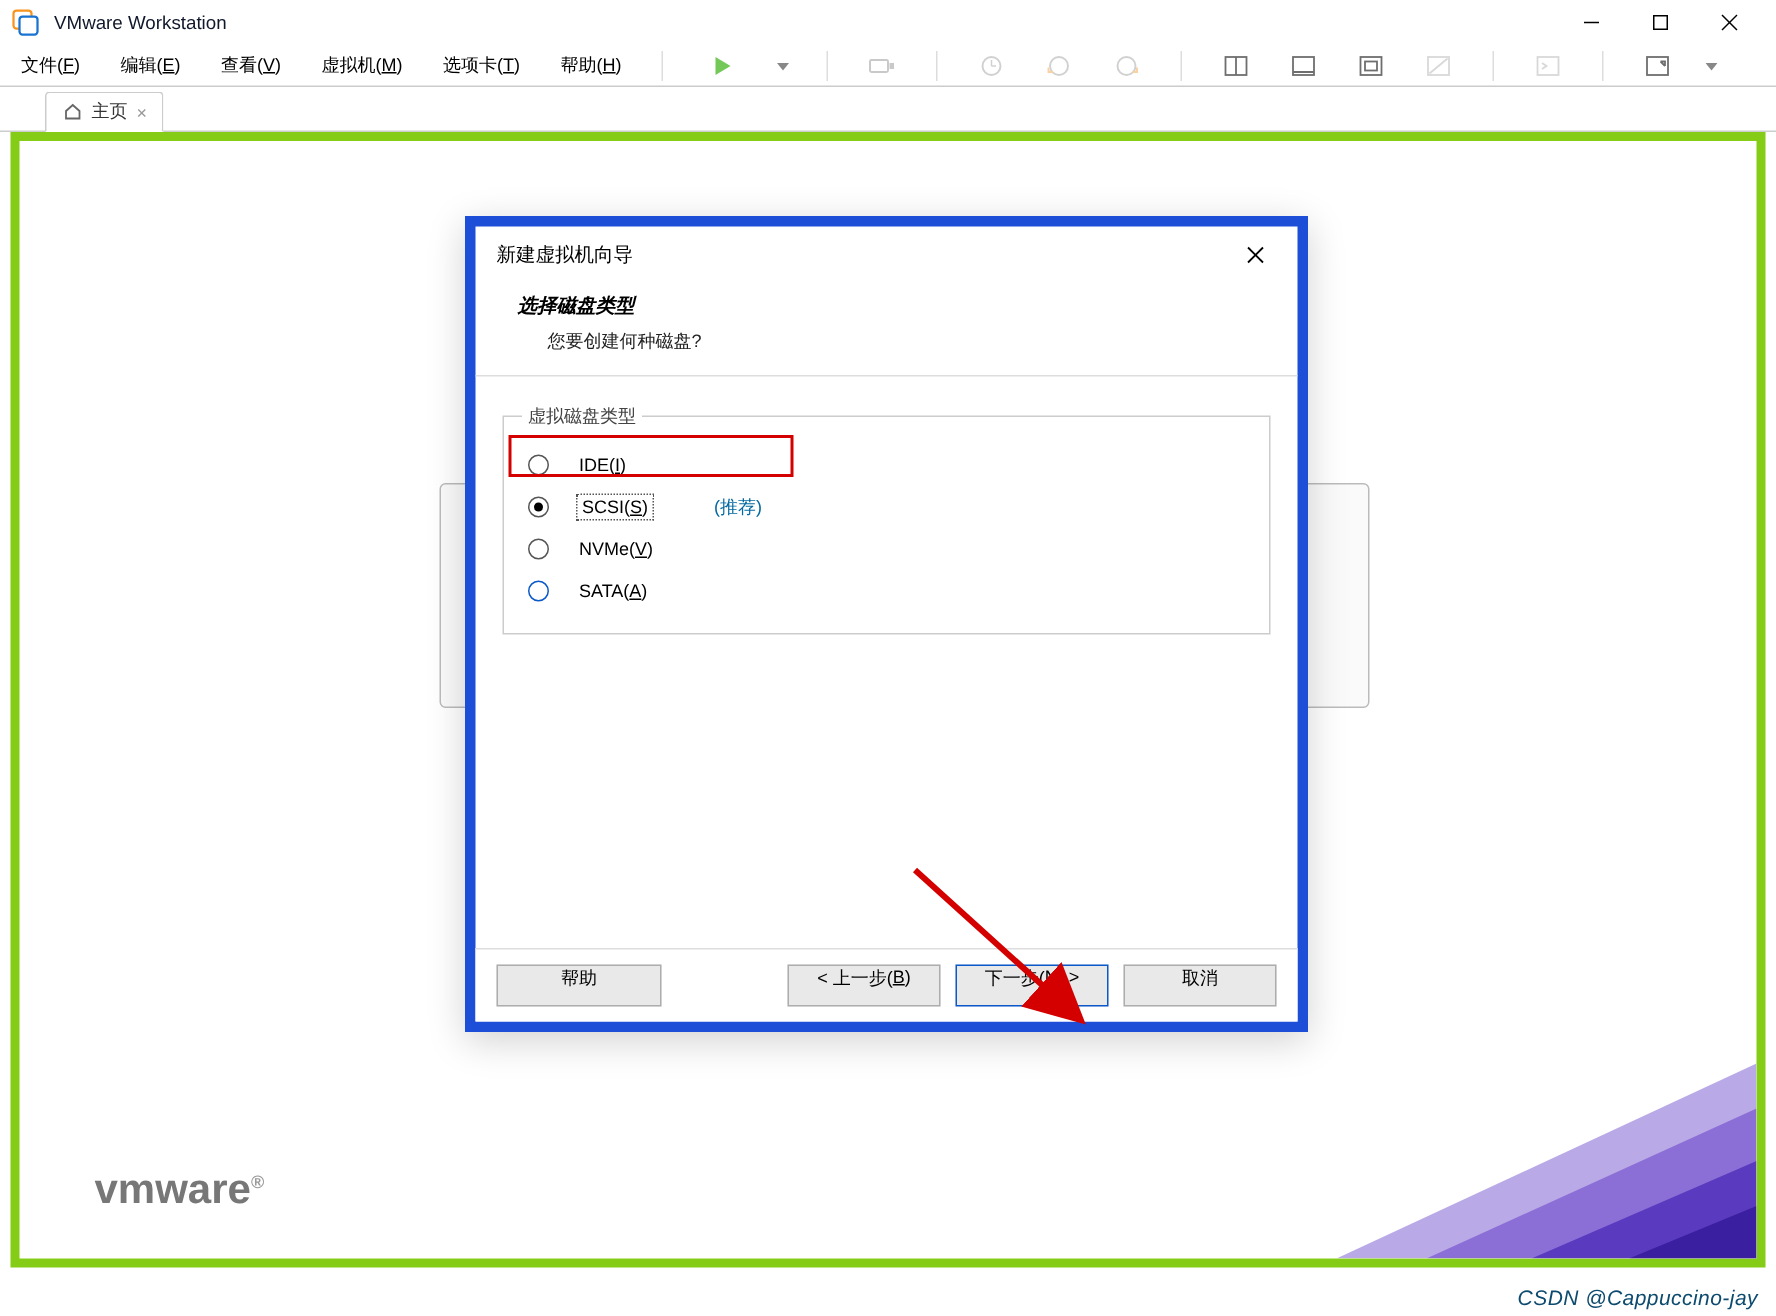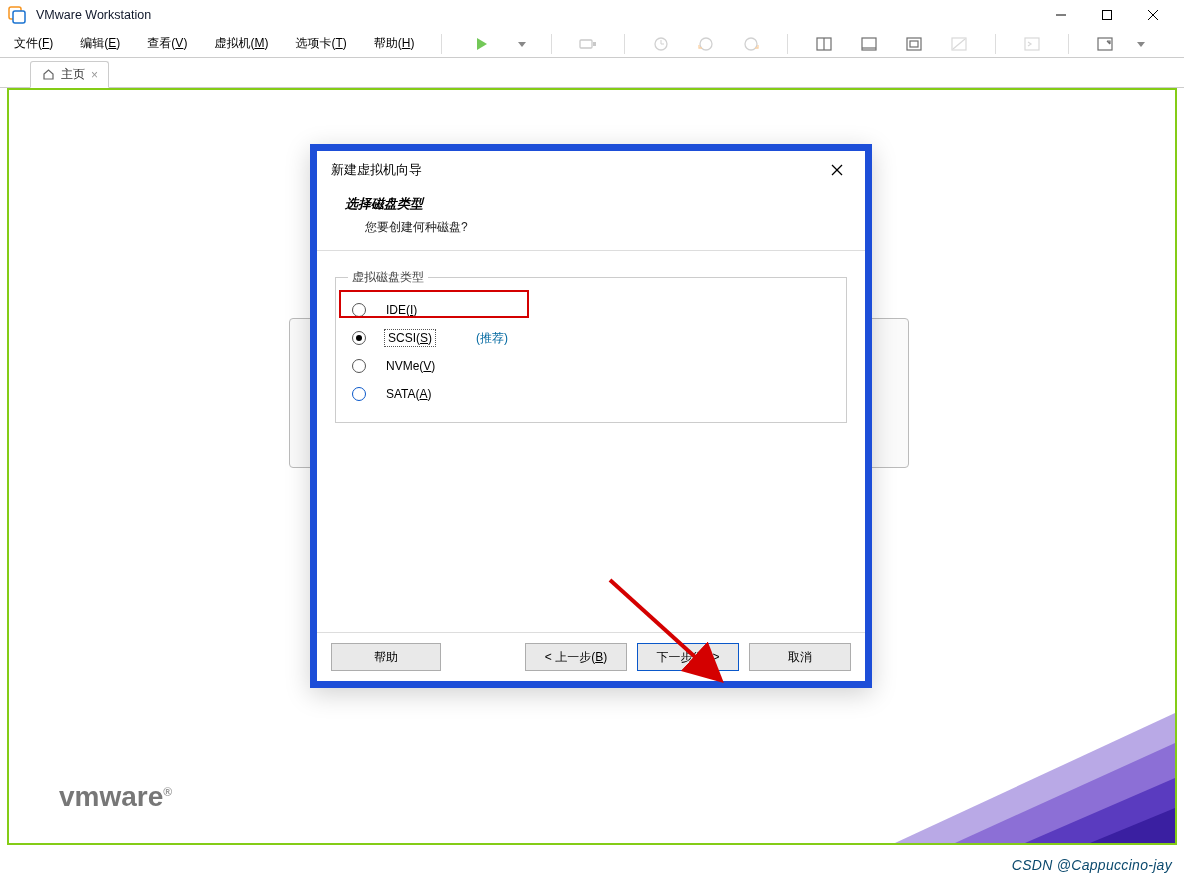--- a/index.html
+++ b/index.html
@@ -26,21 +26,21 @@
   .menubar .tbtn.play { width: 34px; }
   .menubar .dropdown-caret { width: 10px; display:flex; align-items:center; }
 
   
   .tabstrip { height: 30px; border-bottom: 1px solid #ccc; display: flex; align-items: flex-end; padding: 0 6px; }
   .tab { display: flex; align-items: center; gap: 6px; border: 1px solid #ccc; border-bottom: 1px solid #fff; background: #fff; padding: 4px 10px; border-radius: 3px 3px 0 0; margin-bottom: -1px; font-size: 12px; color: #333; margin-left: 24px; }
   .tab .home-ico { width: 14px; height: 14px; display:flex; align-items:center; justify-content:center; }
   .tab .close { color: #999; font-size: 12px; }
 
   
-  .content { position: absolute; top: 88px; left: 7px; right: 7px; bottom: 32px; border: 2px solid #84cc16; background: #fff; overflow: hidden; }
+  .content { position: absolute; top: 88px; left: 7px; right: 7px; bottom: 32px; border: 6px solid #84cc16; background: #fff; overflow: hidden; }
 
   
   .bgcard { position: absolute; top: 228px; left: 280px; width: 620px; height: 150px; border: 1px solid #bbb; border-radius: 4px; background: #fafafa; }
 
   
   .watermark { position: absolute; left: 50px; bottom: 30px; font-size: 28px; font-weight: 700; color: #777; font-family: Arial, sans-serif; }
   .watermark .reg { font-size: 12px; vertical-align: super; color:#999; }
 
   
   .corner { position:absolute; right:0; bottom:0; width: 340px; height: 160px; pointer-events:none; }
@@ -63,21 +63,21 @@
   .radio-row { display: flex; align-items: center; height: 28px; gap: 20px; padding-left: 4px; position: relative; }
   .radio { width: 14px; height: 14px; border: 1.2px solid #555; border-radius: 50%; display: inline-flex; align-items: center; justify-content: center; background:#fff;}
   .radio.checked::after { content: ""; width: 6px; height: 6px; border-radius: 50%; background: #000; }
   .radio.blue { border-color: #0a58ca; }
   .radio-label { font-size: 12px; }
   .radio-dotted { outline: 1px dotted #555; outline-offset: 1px; padding: 0 2px; }
   .hint { color: #0369a1; margin-left: 22px; }
   .redbox { position:absolute; border: 2px solid #d40000; pointer-events:none; }
 
   .dlg-footer { position:absolute; left:0; right:0; bottom:0; border-top: 1px solid #ddd; padding: 10px 14px; display:flex; align-items:center; gap: 10px; background:#fff;}
-  .dlg-btn { min-width: 102px; height: 28px; border: 1px solid #adadad; background: #e9e9e9; font-size: 12px; display:flex; align-items:center; justify-content:center; cursor: default; }
+  .dlg-btn { min-width: 102px; height: 28px; border: 1px solid #adadad; background: #e9e9e9; font-size: 12px; display:flex; justify-content:center; cursor: default; }
   .dlg-btn.help { min-width: 110px; }
   .dlg-btn.highlight { border: 1.5px solid #0a58ca; }
   .spacer { flex: 1; }
 
   
   .arrow { position: absolute; pointer-events: none; }
 
   u { text-decoration: underline; }
 </style>
 </head>

